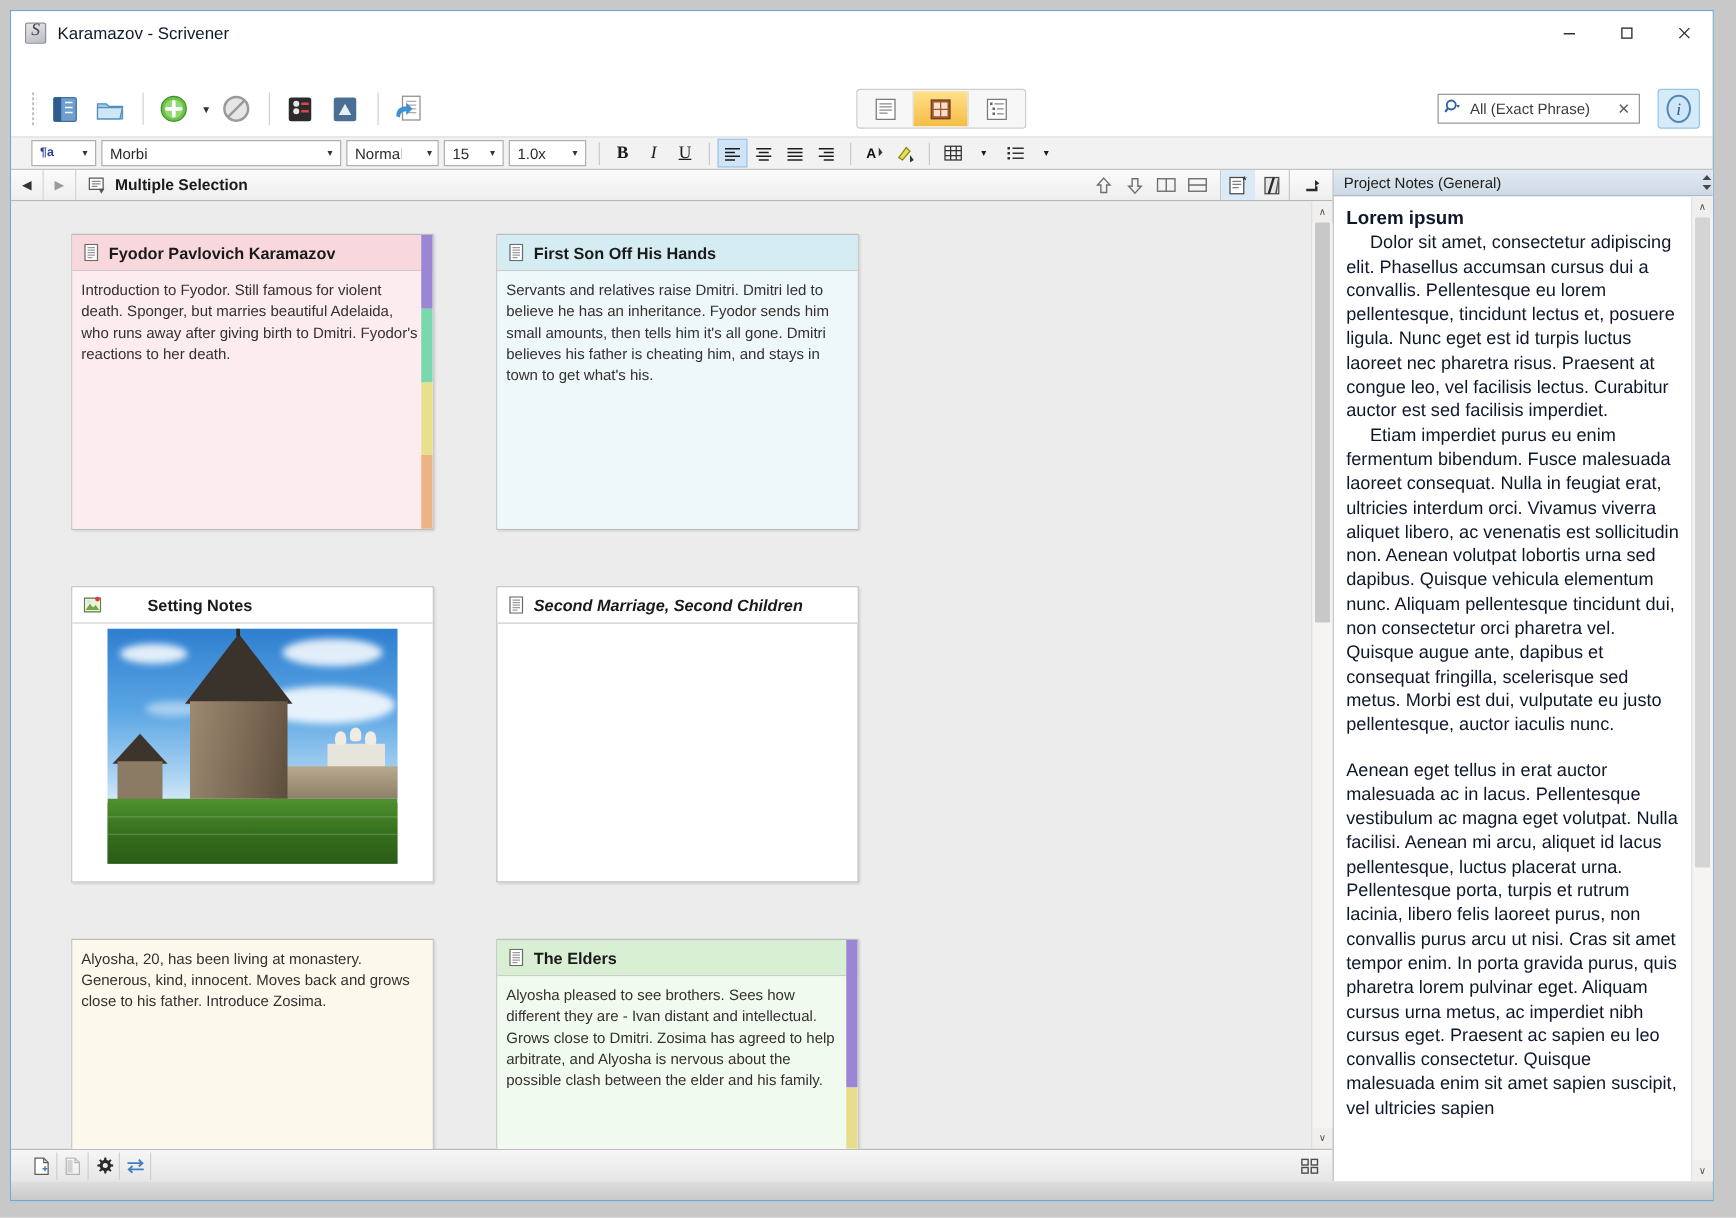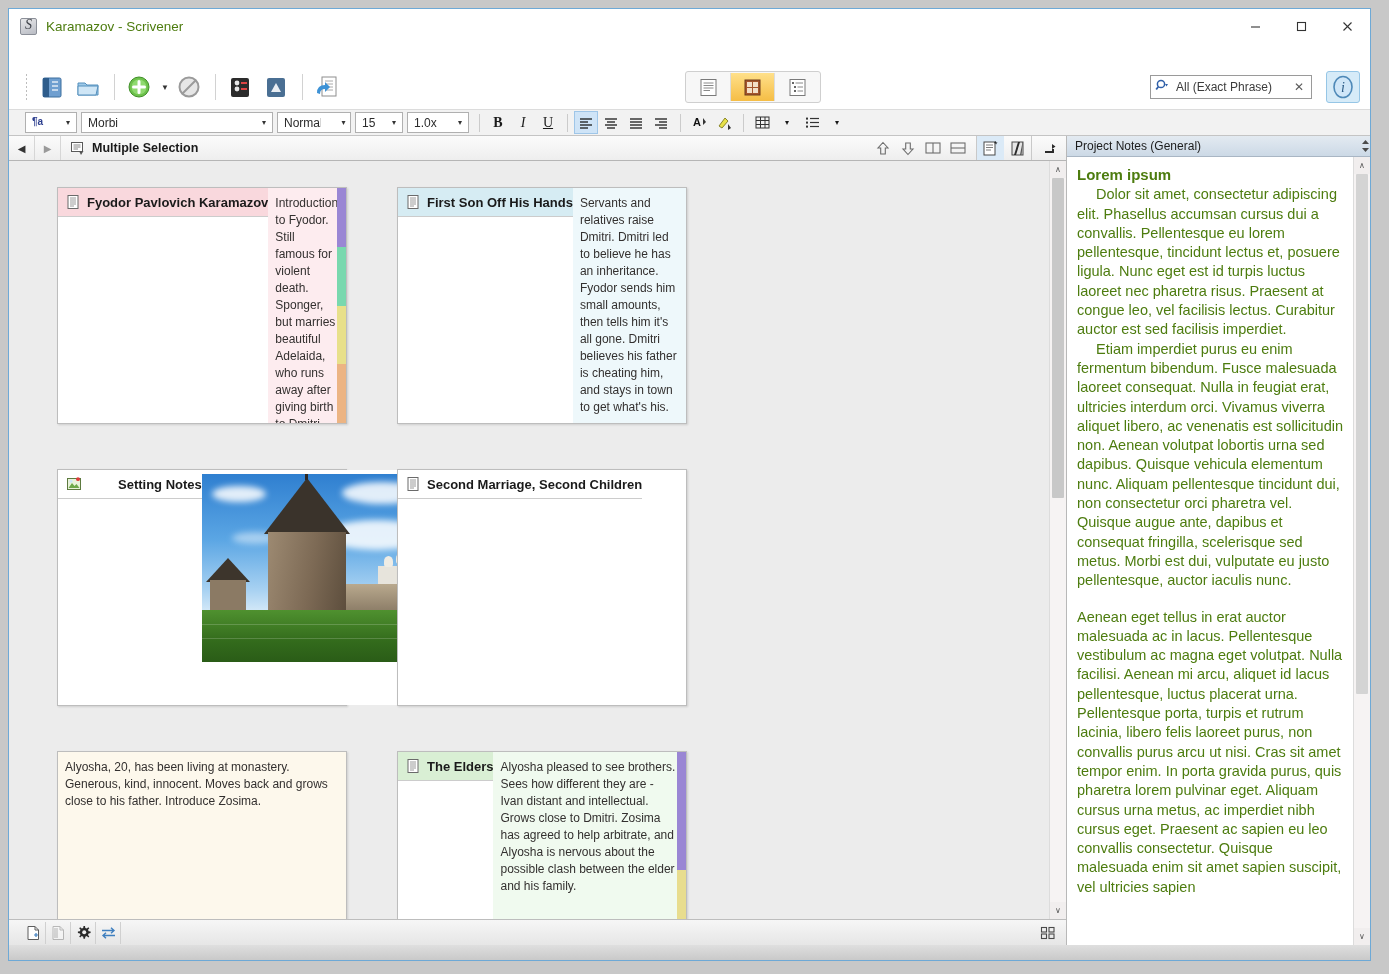--- a/index.html
+++ b/index.html
@@ -26,21 +26,21 @@
     width: 17px; height: 17px; margin-left: 11px; margin-right: 9px;
     background: linear-gradient(160deg,#e8e8ea,#b9bcc4);
     border: 1px solid #8b8f98; border-radius: 2px;
     position: relative;
   }
   .app-icon::after {
     content: "S"; position: absolute; left: 0; right: 0; top: -2px;
     font-family: "Liberation Serif", serif; font-size: 14px;
     font-style: italic; color: #3d4148; text-align: center;
   }
-  .title-text { font-size: 13.5px; color: #4d7c0f; }
+  .title-text { font-size: 13.5px; color: #0f172a; }
   .win-btns { margin-left: auto; display: flex; height: 100%; }
   .win-btn {
     width: 46px; height: 100%;
     display: flex; align-items: center; justify-content: center;
     font-size: 15px; color: #333;
   }
   .win-btn svg { display: block; }
   
   .menubar {
     height: 22px; display: flex; align-items: center;
@@ -160,21 +160,21 @@
     align-content: flex-start;
     overflow: hidden;
     min-width: 0;
   }
   .card {
     width: 290px; height: 237px;
     margin: 0 50px 45px 0;
     background: #fff;
     border: 1px solid #bdbdbd;
     box-shadow: 1px 1px 2px rgba(0,0,0,0.13);
-    display: flex; flex-direction: row;
+    display: flex; flex-direction: column;
     position: relative;
   }
   .card-head {
     height: 29px; flex: 0 0 auto;
     display: flex; align-items: center;
     border-bottom: 1px solid #cccccc;
     padding-left: 9px;
   }
   .card-head-icon { margin-right: 8px; display: flex; }
   .card-title {
@@ -292,21 +292,21 @@
     border-bottom: 1px solid #a9b6c4;
     display: flex; align-items: center; padding: 0 0 0 8px;
     flex: 0 0 auto;
   }
   .notes-head-title { font-size: 12px; color: #1c1c1c; }
   .notes-spin { margin-left: auto; display: flex; flex-direction: column; line-height: 5px; }
   .notes-body-wrap { flex: 1; display: flex; min-height: 0; }
   .notes-body {
     flex: 1; padding: 8px 9px 0 10px;
     font-size: 14.5px; line-height: 19.3px;
-    color: #4d7c0f; overflow: hidden;
+    color: #0f172a; overflow: hidden;
     font-family: "Liberation Sans", sans-serif;
   }
   .notes-body h1 {
     font-size: 15px; font-weight: bold; margin-bottom: 1px;
   }
   .notes-body p { text-indent: 19px; }
   .notes-body p.noindent { text-indent: 0; margin-top: 17px; }
   .notes-scroll {
     width: 17px; background: #f7f7f7;
     border-left: 1px solid #dcdcdc;
@@ -728,21 +728,21 @@
                 <div class="tower"></div>
                 <div class="grass">
                   <div class="grass-line" style="top:14px;"></div>
                   <div class="grass-line" style="top:28px;"></div>
                 </div>
               </div>
             </div>
           </div>
 
           <div class="card">
-            <div class="card-head" style="background:#ffffff;">
+            <div class="card-head" style="background:#ffffff;font-style:italic;">
               <span class="card-head-icon">
                 <svg width="12" height="14" viewBox="0 0 12 14">
                     <rect x="1" y="0.5" width="10" height="13" fill="#fff" stroke="#6a6a6a"></rect>
                     <g stroke="#9a9a9a">
                       <line x1="3" y1="3" x2="9" y2="3"></line>
                       <line x1="3" y1="5" x2="9" y2="5"></line>
                       <line x1="3" y1="7" x2="9" y2="7"></line>
                       <line x1="3" y1="9" x2="9" y2="9"></line>
                       <line x1="3" y1="11" x2="7" y2="11"></line>
                     </g>

